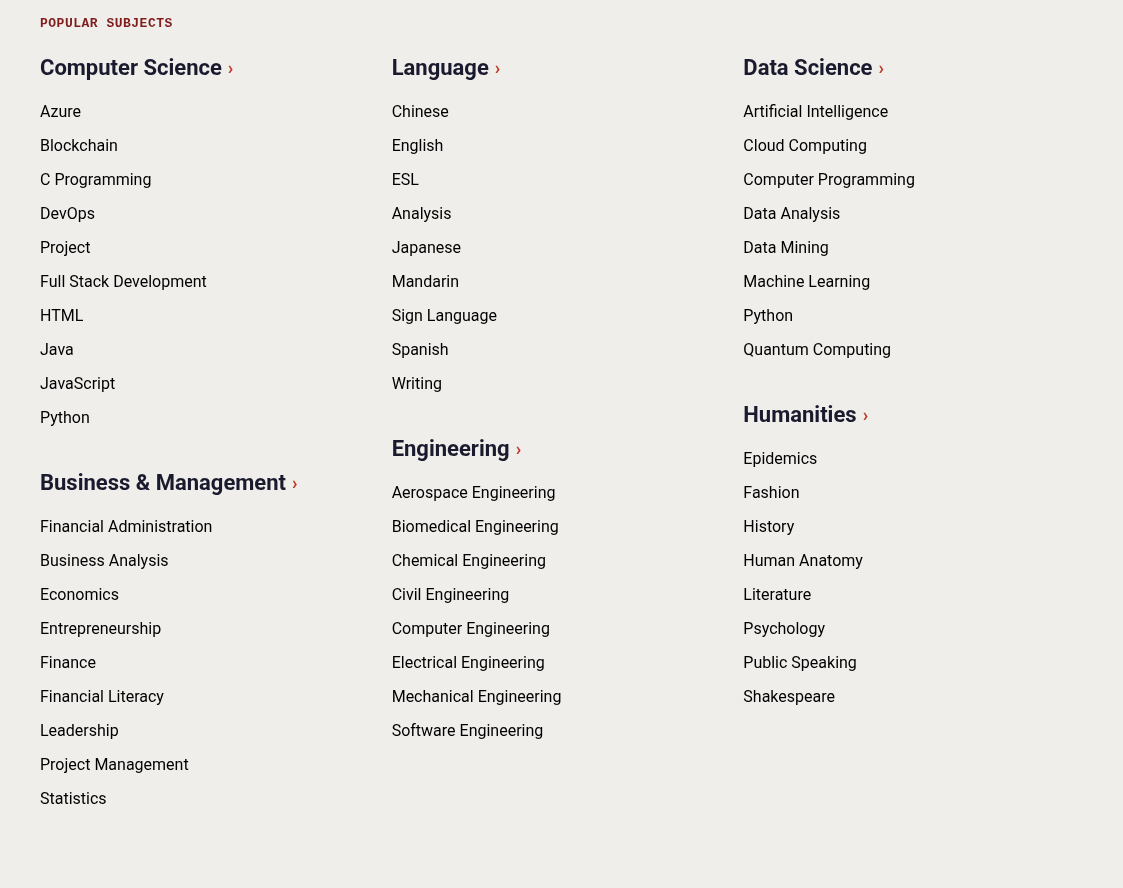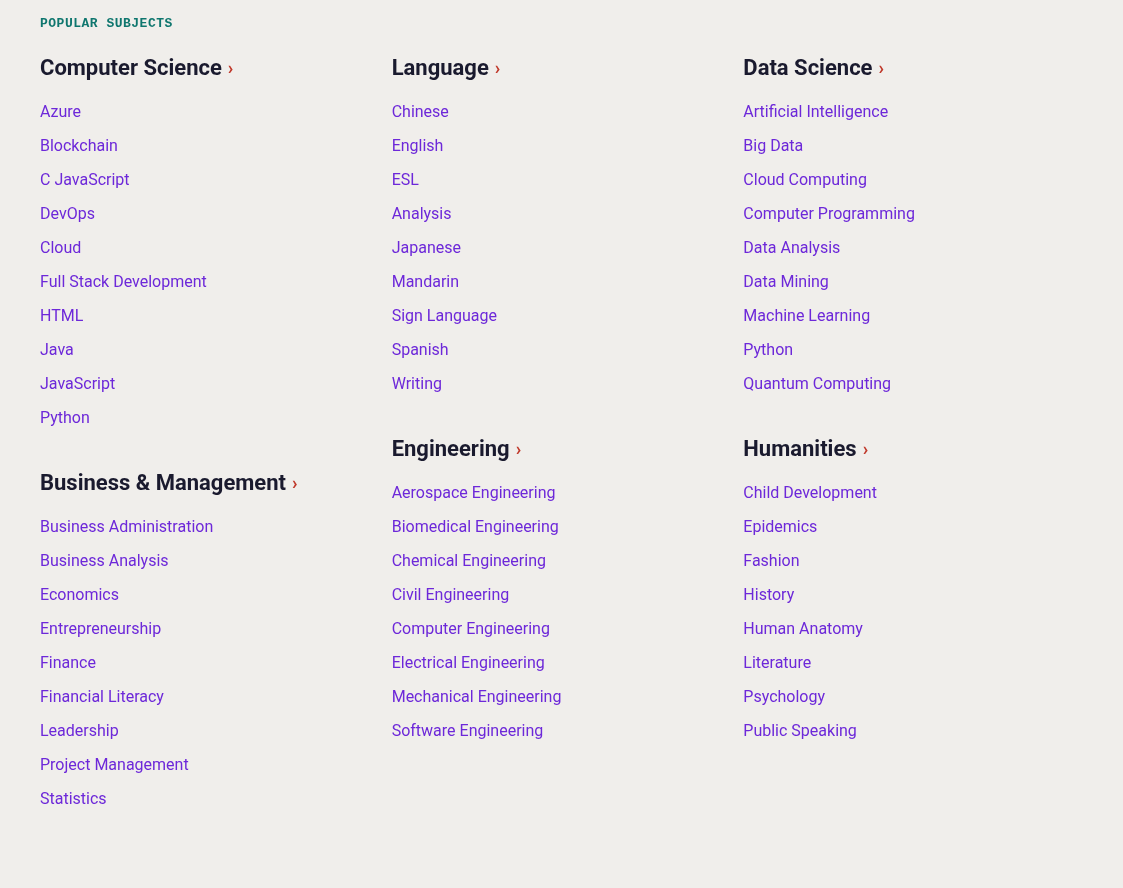--- a/index.html
+++ b/index.html
@@ -12,21 +12,21 @@
       background-color: #f0eeeb;
       font-family: -apple-system, BlinkMacSystemFont, 'Segoe UI', Roboto, sans-serif;
       width: 1123px;
       min-height: 888px;
       padding: 16px 40px;
     }
 
     .popular-subjects-label {
       font-size: 13px;
       font-weight: 700;
-      color: #0f766e;
+      color: #7f1d1d;
       letter-spacing: 0.5px;
       margin-bottom: 24px;
       text-transform: uppercase;
       font-family: 'Courier New', Courier, monospace;
     }
 
     .columns-grid {
       display: grid;
       grid-template-columns: 1fr 1fr 1fr;
       gap: 12px;
@@ -64,58 +64,58 @@
     .section-items {
       list-style: none;
     }
 
     .section-items li {
       margin-bottom: 10px;
     }
 
     .section-items a {
       font-size: 16px;
-      color: #6d28d9;
+      color: #000000;
       text-decoration: none;
       font-weight: 400;
       line-height: 1.5;
     }
   </style>
 </head>
 <body>
 
 <div class="popular-subjects-label">Popular Subjects</div>
 
 <div class="columns-grid">
 <div class="column">
       <div class="section">
         <div class="section-header">
           <span class="section-title">Computer Science</span>
           <span class="chevron-icon">›</span>
         </div>
         <ul class="section-items">
           <li><a href="#">Azure</a></li>
           <li><a href="#">Blockchain</a></li>
-          <li><a href="#">C JavaScript</a></li>
+          <li><a href="#">C Programming</a></li>
           <li><a href="#">DevOps</a></li>
-          <li><a href="#">Cloud</a></li>
+          <li><a href="#">Project</a></li>
           <li><a href="#">Full Stack Development</a></li>
           <li><a href="#">HTML</a></li>
           <li><a href="#">Java</a></li>
           <li><a href="#">JavaScript</a></li>
           <li><a href="#">Python</a></li>
         </ul>
       </div>
       <div class="section">
         <div class="section-header">
           <span class="section-title">Business &amp; Management</span>
           <span class="chevron-icon">›</span>
         </div>
         <ul class="section-items">
-          <li><a href="#">Business Administration</a></li>
+          <li><a href="#">Financial Administration</a></li>
           <li><a href="#">Business Analysis</a></li>
           <li><a href="#">Economics</a></li>
           <li><a href="#">Entrepreneurship</a></li>
           <li><a href="#">Finance</a></li>
           <li><a href="#">Financial Literacy</a></li>
           <li><a href="#">Leadership</a></li>
           <li><a href="#">Project Management</a></li>
           <li><a href="#">Statistics</a></li>
         </ul>
       </div>
@@ -156,40 +156,39 @@
       </div>
     </div>
     <div class="column">
       <div class="section">
         <div class="section-header">
           <span class="section-title">Data Science</span>
           <span class="chevron-icon">›</span>
         </div>
         <ul class="section-items">
           <li><a href="#">Artificial Intelligence</a></li>
-          <li><a href="#">Big Data</a></li>
           <li><a href="#">Cloud Computing</a></li>
           <li><a href="#">Computer Programming</a></li>
           <li><a href="#">Data Analysis</a></li>
           <li><a href="#">Data Mining</a></li>
           <li><a href="#">Machine Learning</a></li>
           <li><a href="#">Python</a></li>
           <li><a href="#">Quantum Computing</a></li>
         </ul>
       </div>
       <div class="section">
         <div class="section-header">
           <span class="section-title">Humanities</span>
           <span class="chevron-icon">›</span>
         </div>
         <ul class="section-items">
-          <li><a href="#">Child Development</a></li>
           <li><a href="#">Epidemics</a></li>
           <li><a href="#">Fashion</a></li>
           <li><a href="#">History</a></li>
           <li><a href="#">Human Anatomy</a></li>
           <li><a href="#">Literature</a></li>
           <li><a href="#">Psychology</a></li>
           <li><a href="#">Public Speaking</a></li>
+          <li><a href="#">Shakespeare</a></li>
         </ul>
       </div>
     </div>
   </div>
 
 </body></html>

